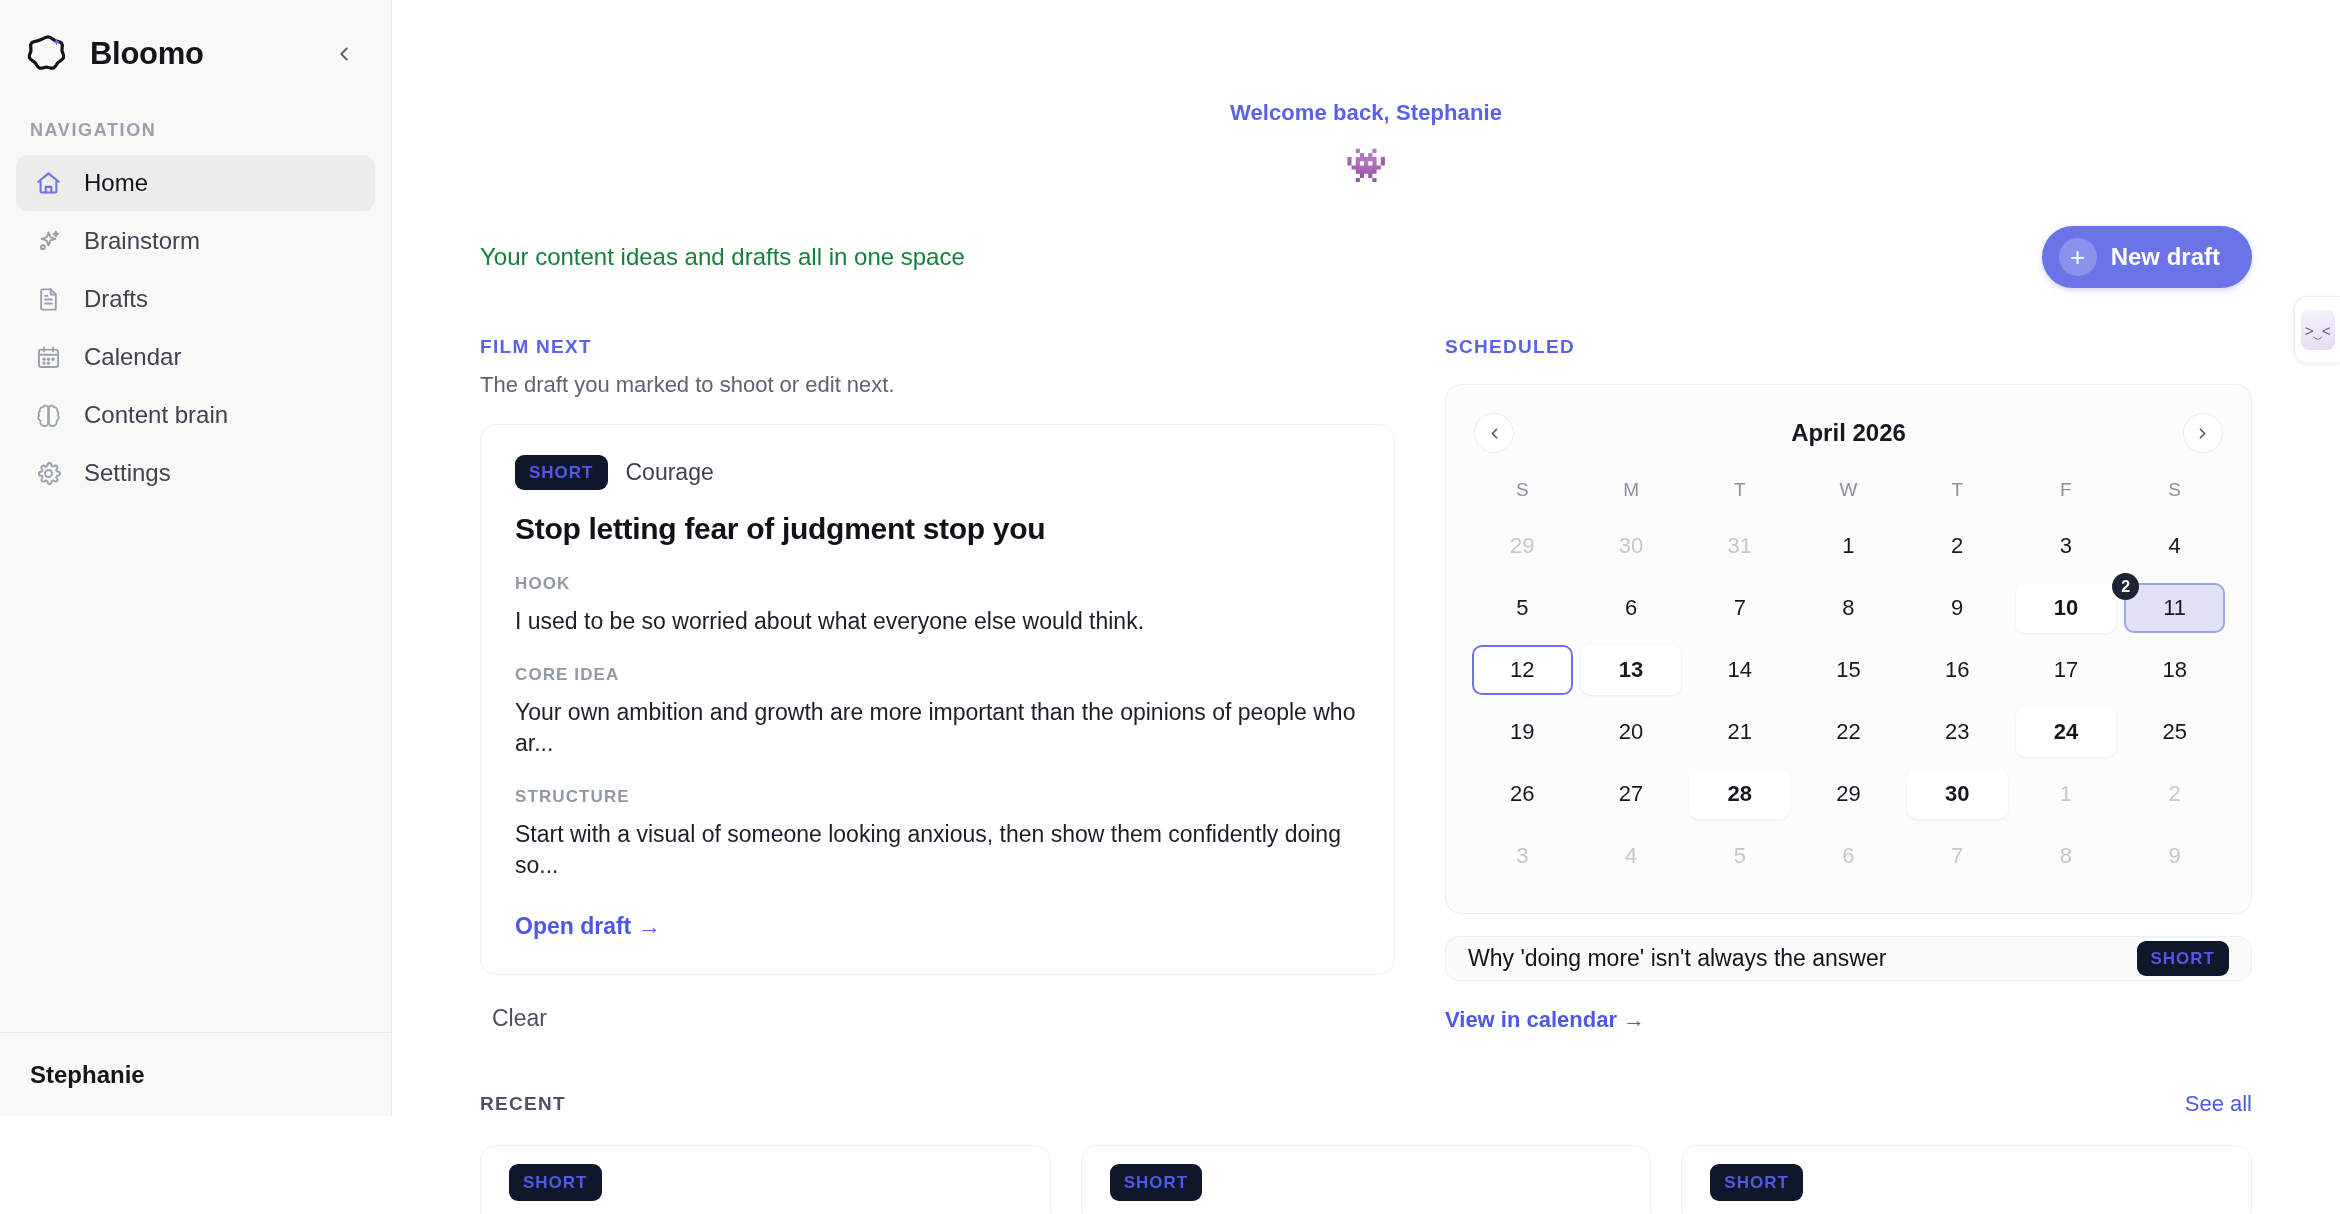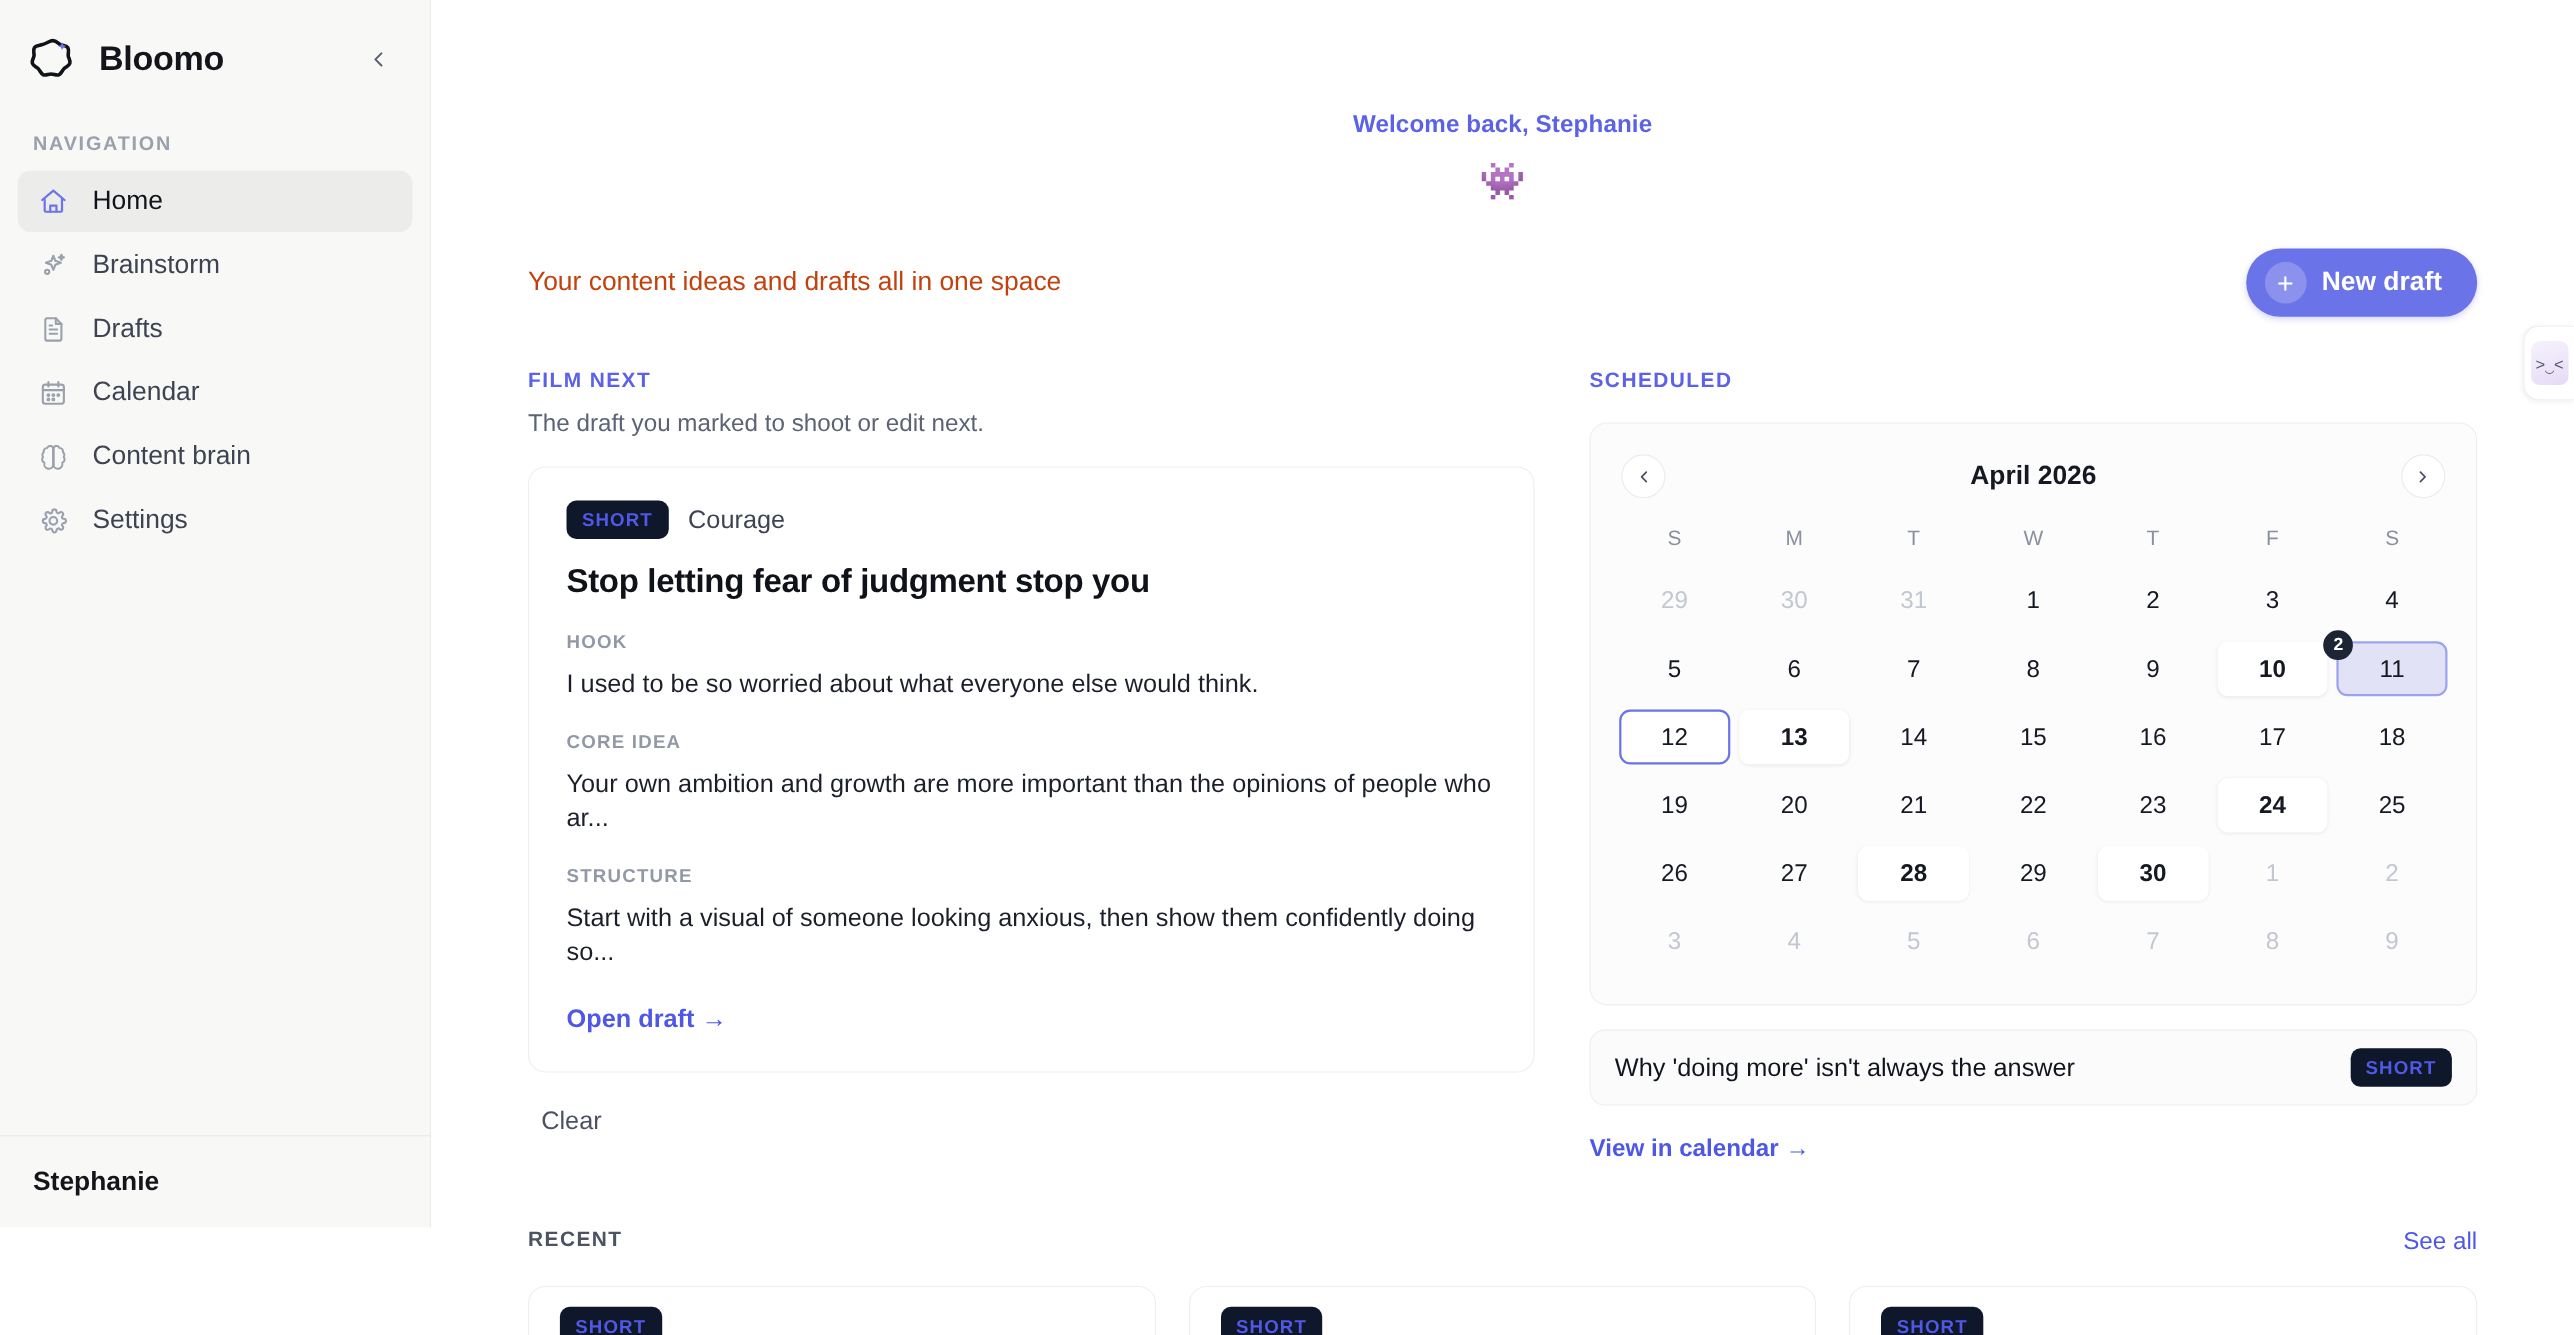--- a/index.html
+++ b/index.html
@@ -67,21 +67,21 @@
     text-align: center; font-size: 42px; font-weight: 700; color: #0d1017;
     margin-top: 22px; letter-spacing: -0.7px;
     display: flex; align-items: center; justify-content: center; gap: 17px;
   }
   .hero-emoji { font-size: 34px; line-height: 1; }
 
   .subrow {
     display: flex; align-items: center; justify-content: space-between;
     margin-top: 44px;
   }
-  .sub-text { font-size: 24px; color: #c2410c; }
+  .sub-text { font-size: 24px; color: #15803d; }
   .new-draft {
     display: flex; align-items: center; gap: 14px;
     background: #6b73e8; color: #fff;
     border: none; border-radius: 999px;
     height: 62px; padding: 0 32px 0 17px;
     font-size: 24px; font-weight: 700; cursor: pointer;
     font-family: "Liberation Sans", sans-serif;
     box-shadow: 0 2px 6px rgba(90,98,220,.28);
   }
   .nd-plus {
@@ -168,21 +168,21 @@
     position: absolute; top: -12px; left: -14px;
     min-width: 27px; height: 27px; border-radius: 50%;
     background: #1d2433; color: #fff;
     font-size: 16px; font-weight: 700;
     display: flex; align-items: center; justify-content: center;
     z-index: 3;
   }
   .sched-item {
     display: flex; align-items: center; justify-content: space-between;
     border: 1px solid #eceef1; border-radius: 14px;
-    background: #fbfbfc; padding: 16px 22px; margin-top: 22px;
+    background: #fbfbfc; padding: 4px 22px; margin-top: 22px;
     cursor: pointer;
   }
   .sched-title { font-size: 23px; color: #10141d; font-weight: 400; }
   .view-cal {
     display: inline-flex; align-items: center; gap: 9px;
     color: #4e57e6; font-size: 22px; font-weight: 700;
     margin-top: 26px; cursor: pointer; text-decoration: none;
   }
 
   

